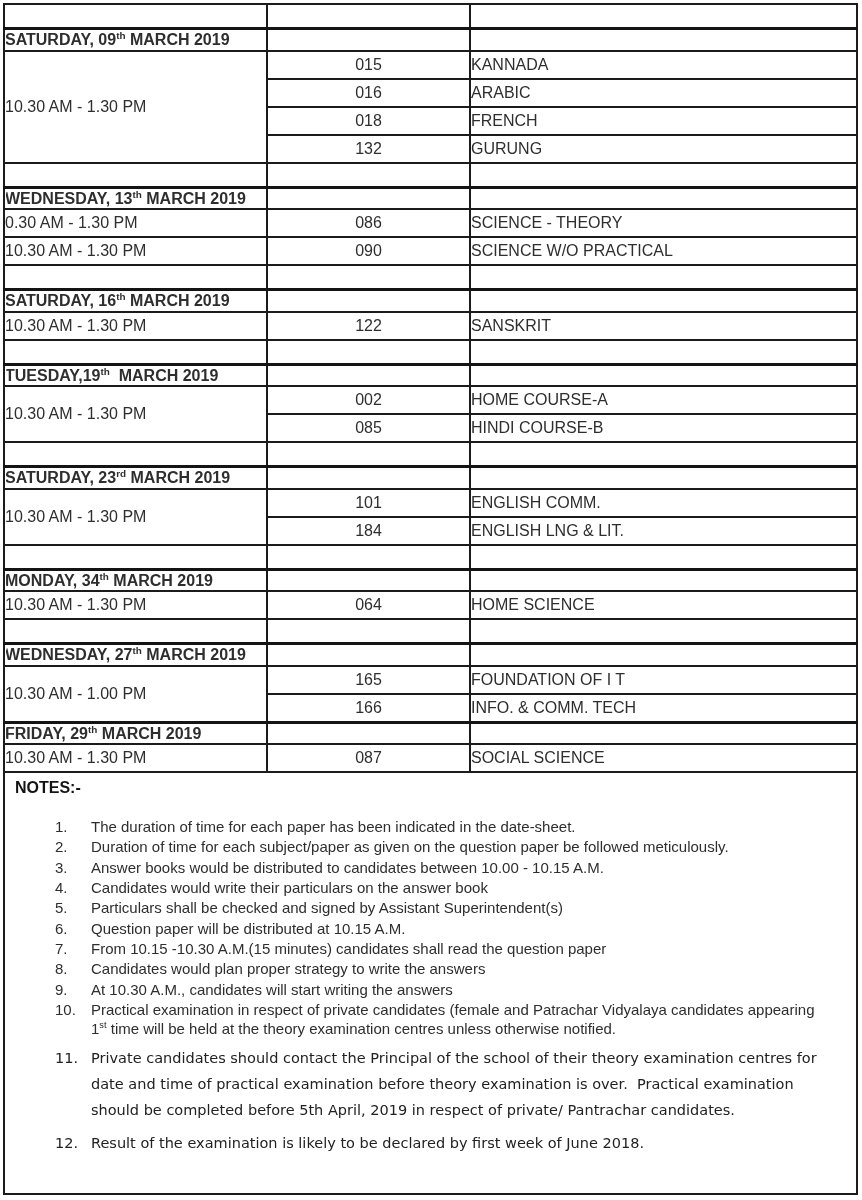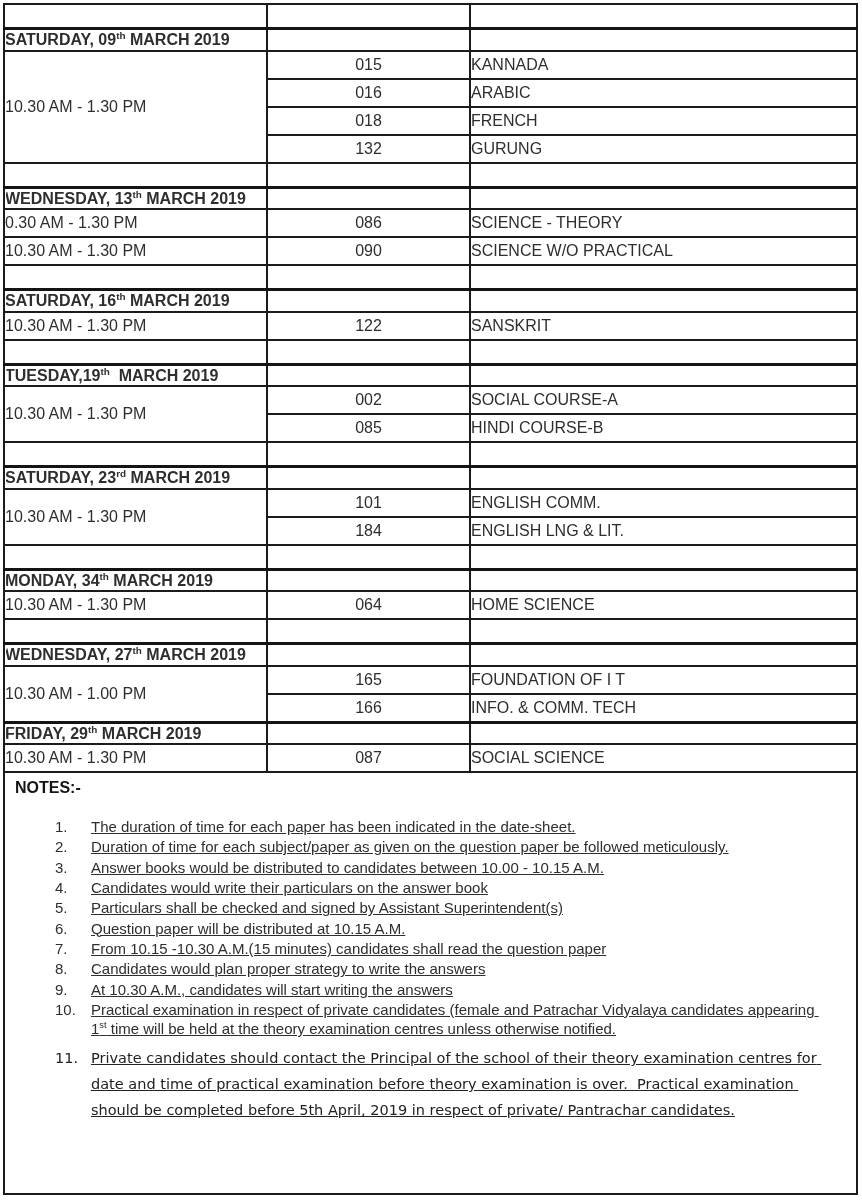--- a/index.html
+++ b/index.html
@@ -38,21 +38,21 @@
     flex:1;border:2px solid #1b1b1b;border-top:none;
     padding:6px 22px 0 10px;overflow:hidden;box-sizing:border-box;
   }
   .notes-heading{font-weight:bold;font-size:16px;color:#141414;}
   .notes-list{margin-top:20px;}
   .note-item{
     display:flex;align-items:flex-start;padding-left:40px;
     font-size:15px;line-height:19.3px;margin-bottom:1px;color:#2e2e2e;
   }
   .note-num{flex:0 0 36px;}
-  .note-text{flex:1;white-space:pre-wrap;text-decoration:underline;}
+  .note-text{flex:1;white-space:pre-wrap;}
   .note-text sup{font-size:62%;vertical-align:super;line-height:0;margin-top:12px;}
   .note-item.alt{
     font-family:"DejaVu Sans",sans-serif;font-size:14.5px;
     line-height:26px;margin-top:7px;color:#222222;justify-content:flex-end;
   }
 </style>
 </head>
 <body>
 
 <div class="content">
@@ -132,21 +132,21 @@
           <td class="c-subject"></td>
         </tr>
         <tr class="date-row">
           <td class="date-cell"><span>TUESDAY,19</span><sup>th</sup><span>  MARCH 2019</span></td>
           <td class="c-code"></td>
           <td class="c-subject"></td>
         </tr>
         <tr class="entry">
           <td class="c-time" rowspan="2">10.30 AM - 1.30 PM</td>
           <td class="c-code thin">002</td>
-          <td class="c-subject thin">SOCIAL COURSE-A</td>
+          <td class="c-subject thin">HOME COURSE-A</td>
         </tr>
         <tr class="entry">
           <td class="c-code">085</td>
           <td class="c-subject">HINDI COURSE-B</td>
         </tr>
         <tr class="empty">
           <td class="c-time"></td>
           <td class="c-code"></td>
           <td class="c-subject"></td>
         </tr>
@@ -251,16 +251,20 @@
           <span class="note-text">At 10.30 A.M., candidates will start writing the answers</span>
         </div>
         <div class="note-item">
           <span class="note-num">10.</span>
           <span class="note-text"><span>Practical examination in respect of private candidates (female and Patrachar Vidyalaya candidates appearing 1</span><sup>st</sup><span> time will be held at the theory examination centres unless otherwise notified.</span></span>
         </div>
         <div class="note-item alt">
           <span class="note-num">11.</span>
           <span class="note-text">Private candidates should contact the Principal of the school of their theory examination centres for date and time of practical examination before theory examination is over.  Practical examination should be completed before 5th April, 2019 in respect of private/ Pantrachar candidates.</span>
         </div>
+        <div class="note-item alt">
+          <span class="note-num">12.</span>
+          <span class="note-text">Result of the examination is likely to be declared by first week of June 2018.</span>
+        </div>
       </div>
   </div>
 
 </div>
 
 </body></html>

